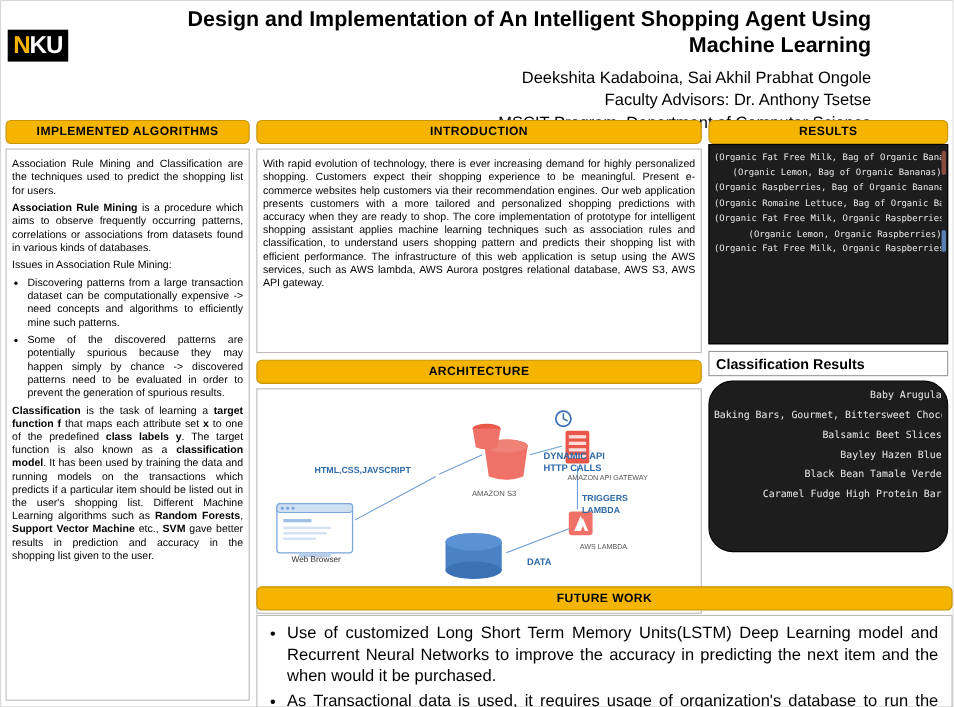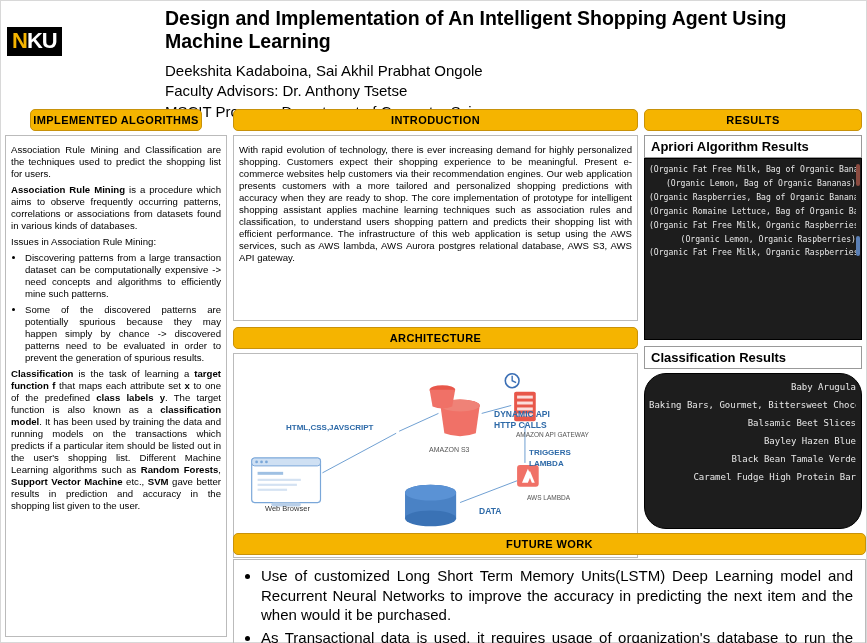--- a/index.html
+++ b/index.html
@@ -48,21 +48,21 @@
   .logo-text {
     margin-left: 6px;
     font-size: 10px;
     font-weight: bold;
     line-height: 1.15;
     letter-spacing: .5px;
   }
   .logo-text .rule { border-top: 1px solid #000; margin: 1px 0; }
   .title-block {
     flex: 1;
-    text-align: left;
+    text-align: right;
     padding: 0 8px;
   }
   .poster-title {
     font-size: 19.5px;
     font-weight: bold;
     line-height: 1.18;
     margin: 2px 0 8px 0;
   }
   .authors, .advisors, .program {
     font-size: 15px;
@@ -70,21 +70,21 @@
   }
   .header-spacer { width: 60px; flex: 0 0 60px; }
 
   
   .body-grid {
     display: flex;
     gap: 6px;
     padding: 0 4px 4px 4px;
     height: 532px;
   }
-  .col-left { width: 222px; flex: 0 0 222px; display:flex; flex-direction:column;align-items:center; }
+  .col-left { width: 222px; flex: 0 0 222px; display:flex; flex-direction:column; }
   .col-mid  { flex: 1 1 auto; display:flex; flex-direction:column; }
   .col-right{ width: 218px; flex: 0 0 218px; display:flex; flex-direction:column; }
 
   .section-head {
     background: #f5b400;
     border: 1px solid #c8920a;
     border-radius: 5px;
     text-align: center;
     font-weight: bold;
     font-size: 11px;
@@ -269,21 +269,20 @@
         <div style="position:absolute;left:295px;top:105px;font-size:8px;font-weight:bold;color:#2e6aa8;">LAMBDA</div>
         <div style="position:absolute;left:293px;top:140px;font-size:6.5px;color:#555;">AWS LAMBDA</div>
         <div style="position:absolute;left:245px;top:152px;font-size:8.5px;font-weight:bold;color:#2e6aa8;">DATA</div>
         <div style="position:absolute;left:168px;top:180px;font-size:7.5px;color:#333;">Amazon Aurora PostgreSQL</div>
       </div>
     </div>
 
     <div class="col-right">
       <div class="section-head">RESULTS</div>
 
-      <div class="result-title mt4">Apriori Algorithm Results</div>
 
       <div class="rel">
         <div class="dark-box apriori">
           <div>(Organic Fat Free Milk, Bag of Organic Bananas)</div>
           <div>(Organic Lemon, Bag of Organic Bananas)</div>
           <div>(Organic Raspberries, Bag of Organic Bananas)</div>
           <div>(Organic Romaine Lettuce, Bag of Organic Bananas)</div>
           <div>(Organic Fat Free Milk, Organic Raspberries)</div>
           <div>(Organic Lemon, Organic Raspberries)</div>
           <div>(Organic Fat Free Milk, Organic Raspberries, B...</div>

